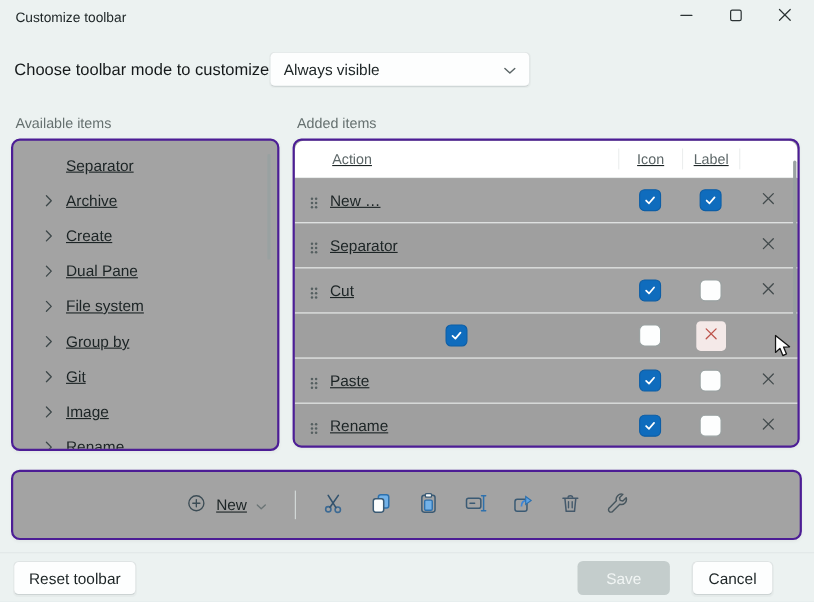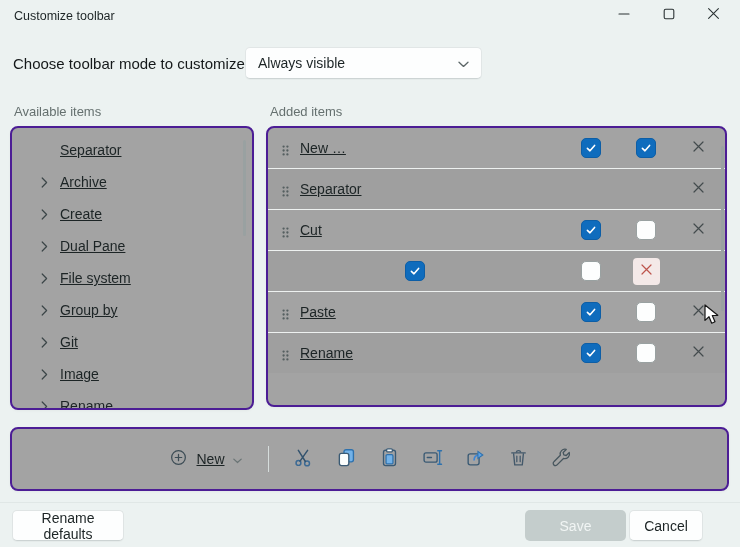--- a/index.html
+++ b/index.html
@@ -56,21 +56,21 @@
   .preview-panel{left:10px;top:427px;width:719px;height:64px;display:flex;align-items:center;justify-content:center;gap:6px;}
   .new-button{display:flex;align-items:center;gap:8px;background:transparent;border:none;font-size:14px;color:#1c2425;padding:6px 10px;cursor:default;font-family:inherit;}
   .tb-divider{width:1px;height:26px;background:#d6dddc;margin:0 10px;}
   .tb-icon-btn{width:37px;height:34px;display:flex;align-items:center;justify-content:center;background:transparent;border:none;border-radius:4px;cursor:default;}
 
   
   .footer-divider{position:absolute;left:0;top:502px;width:740px;height:1px;background:#e0e7e6;}
   .btn{position:absolute;top:510px;height:31px;border-radius:5px;font-size:14px;font-family:inherit;display:flex;align-items:center;justify-content:center;box-sizing:border-box;cursor:default;}
   .btn.secondary{background:#fdfefe;border:1px solid #dfe4e4;border-bottom-color:#ccd3d3;color:#1c2425;box-shadow:0 1px 1px rgba(0,0,0,0.03);}
   .btn.reset{left:12px;width:112px;}
-  .btn.save{left:525px;width:101px;background:#c4cdcc;border:none;color:#f1f5f4;}
+  .btn.save{left:525px;width:84px;background:#c4cdcc;border:none;color:#f1f5f4;}
   .btn.cancel{left:629px;width:74px;}
 
   
   .cursor{position:absolute;left:704px;top:304px;pointer-events:none;}
 </style>
 </head>
 <body>
 
 <div class="stage">
 
@@ -176,20 +176,26 @@
               <path d="M1.2 1 L5.6 5.5 L1.2 10" fill="none" stroke="#3d4749" stroke-width="1.2" stroke-linecap="round" stroke-linejoin="round"></path>
             </svg>
           </span>
     <span class="avail-label">Rename</span>
   </div>
       </div>
   </div>
   <div class="scroll-thumb" style="left:243px;top:140px;height:96px;"></div>
 
   <div class="panel added-panel">
+    <div class="added-header">
+      <div class="hcell first">Action</div>
+      <div class="hcell mid">Icon</div>
+      <div class="hcell mid">Label</div>
+      <div class="hcell mid"></div>
+    </div>
     <div>
         <div class="added-row">
     <div class="action-cell">
       <span class="drag">
               <svg width="7" height="11" viewBox="0 0 7 11">
                 <circle cx="1.6" cy="1.6" r="1.15" fill="#555f60"></circle>
                 <circle cx="5.4" cy="1.6" r="1.15" fill="#555f60"></circle>
                 <circle cx="1.6" cy="5.5" r="1.15" fill="#555f60"></circle>
                 <circle cx="5.4" cy="5.5" r="1.15" fill="#555f60"></circle>
                 <circle cx="1.6" cy="9.4" r="1.15" fill="#555f60"></circle>
@@ -430,21 +436,21 @@
           </svg></span>
     </button>
     <button class="tb-icon-btn">
       <span><svg width="21" height="21" viewBox="0 0 20 20">
             <path d="M17.4 5.2 l-2.9 2.9 -2.3-.6 -.6-2.3 2.9-2.9 a4.5 4.5 0 0 0 -5.6 5.6 L3 13.8 a2.15 2.15 0 1 0 3 3 l5.9-5.9 a4.5 4.5 0 0 0 5.5-5.7 z" fill="none" stroke="#47565e" stroke-width="1.25" stroke-linejoin="round"></path>
           </svg></span>
     </button>
   </div>
 
   <div class="footer-divider"></div>
-  <button class="btn secondary reset">Rename defaults</button>
+  <button class="btn secondary reset">Reset toolbar</button>
   <button class="btn save" disabled="">Save</button>
   <button class="btn secondary cancel">Cancel</button>
 
   <div class="cursor">
     <svg width="20" height="23" viewBox="0 0 20 23">
         <path d="M1 1 L1 16.4 L5 12.7 L7.7 19.2 L11 17.8 L8.3 11.5 L13.8 11.3 Z" fill="#ffffff" stroke="#151515" stroke-width="1.2" stroke-linejoin="round"></path>
       </svg>
   </div>
 
 </div>

